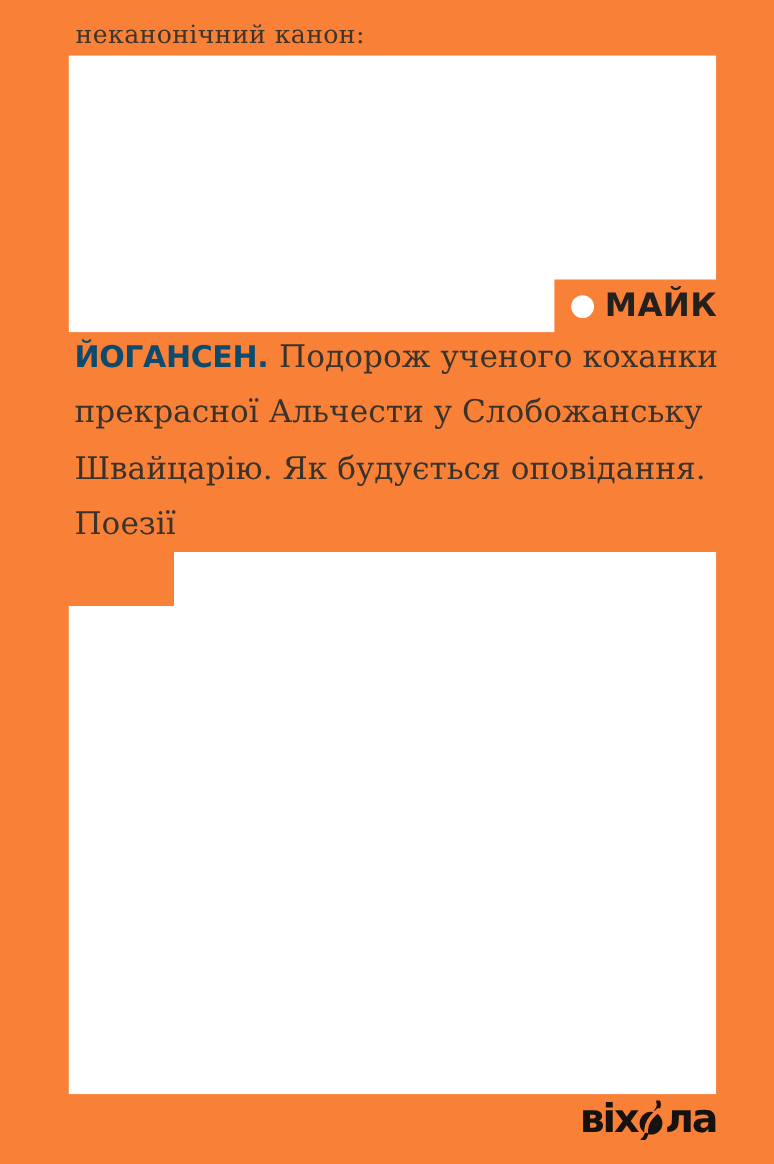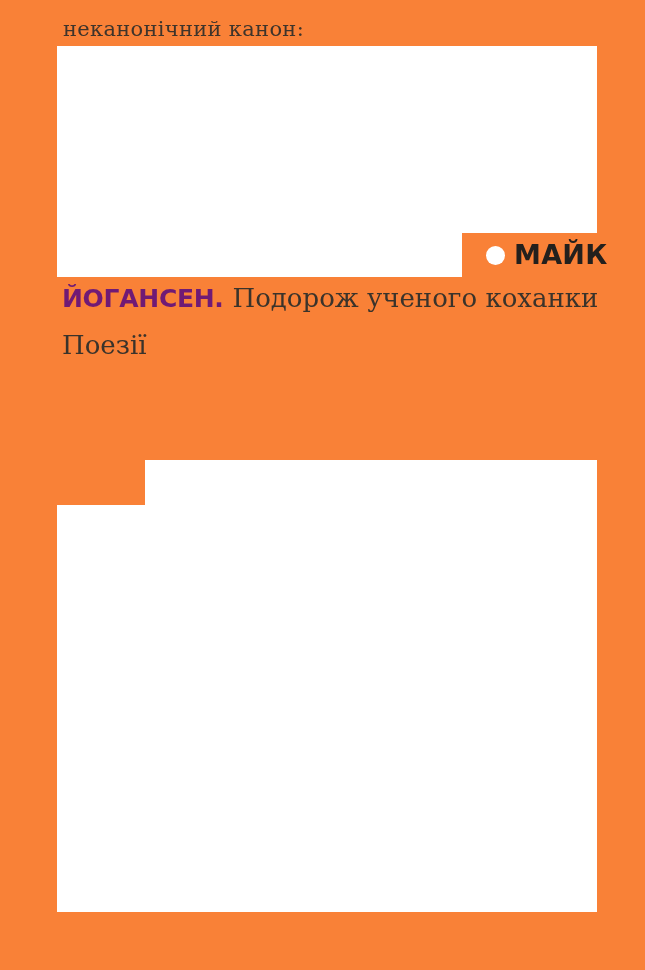--- a/index.html
+++ b/index.html
@@ -37,21 +37,21 @@
   
   .mike-row {
     position: absolute;
     left: 462px;
     top: 233px;
     width: 135px;
     height: 44px;
     display: flex;
     align-items: center;
     box-sizing: border-box;
-    padding-left: 24px;
+    padding-left: 14px;
     gap: 9px;
   }
   .dot {
     width: 19px;
     height: 19px;
     border-radius: 50%;
     background: #FFFFFF;
     flex: 0 0 auto;
   }
   .first-name {
@@ -72,21 +72,21 @@
     width: 540px;
     font-size: 26px;
     line-height: 46.3px;
     color: #3A332B;
     white-space: nowrap;
   }
   .author-last {
     font-family: "DejaVu Sans", sans-serif;
     font-weight: bold;
     font-size: 25px;
-    color: #701a75;
+    color: #0c4a6e;
     letter-spacing: -0.3px;
     margin-right: 9px;
   }
 
   
   .panel-bottom {
     position: absolute;
     left: 57px;
     top: 460px;
     width: 540px;
@@ -120,19 +120,31 @@
 
   <div class="panel-top"></div>
 
   <div class="mike-row">
     <span class="dot"></span>
     <span class="first-name">МАЙК</span>
   </div>
 
   <div class="title-block">
     <div class="t-line"><span class="author-last">ЙОГАНСЕН.</span><span>Подорож ученого коханки</span></div>
+    <div class="t-line">прекрасної Альчести у Слобожанську</div>
+    <div class="t-line">Швайцарію. Як будується оповідання.</div>
     <div class="t-line">Поезії</div>
   </div>
 
   <div class="panel-bottom"></div>
 
+  <div class="logo">
+    <span>віх</span>
+    <svg width="21" height="33" viewBox="0 0 21 33" aria-hidden="true">
+      <path d="M16.5 1 C17.6 3.5 17.2 6 15 8.5" stroke="#15120F" stroke-width="3.4" fill="none" stroke-linecap="round"></path>
+      <circle cx="10.5" cy="19" r="9.5" fill="#15120F"></circle>
+      <path d="M16.8 8 C11 13.5 8.5 16 7.2 20.5 C6.4 23.5 6.1 26 6.5 28.5" stroke="#F98137" stroke-width="3.2" fill="none" stroke-linecap="round"></path>
+      <path d="M6.5 28.5 C6 30.5 5 31.8 3.5 32.8" stroke="#15120F" stroke-width="3.2" fill="none" stroke-linecap="round"></path>
+    </svg>
+    <span>ла</span>
+  </div>
 
 </div>
 
 </body></html>

